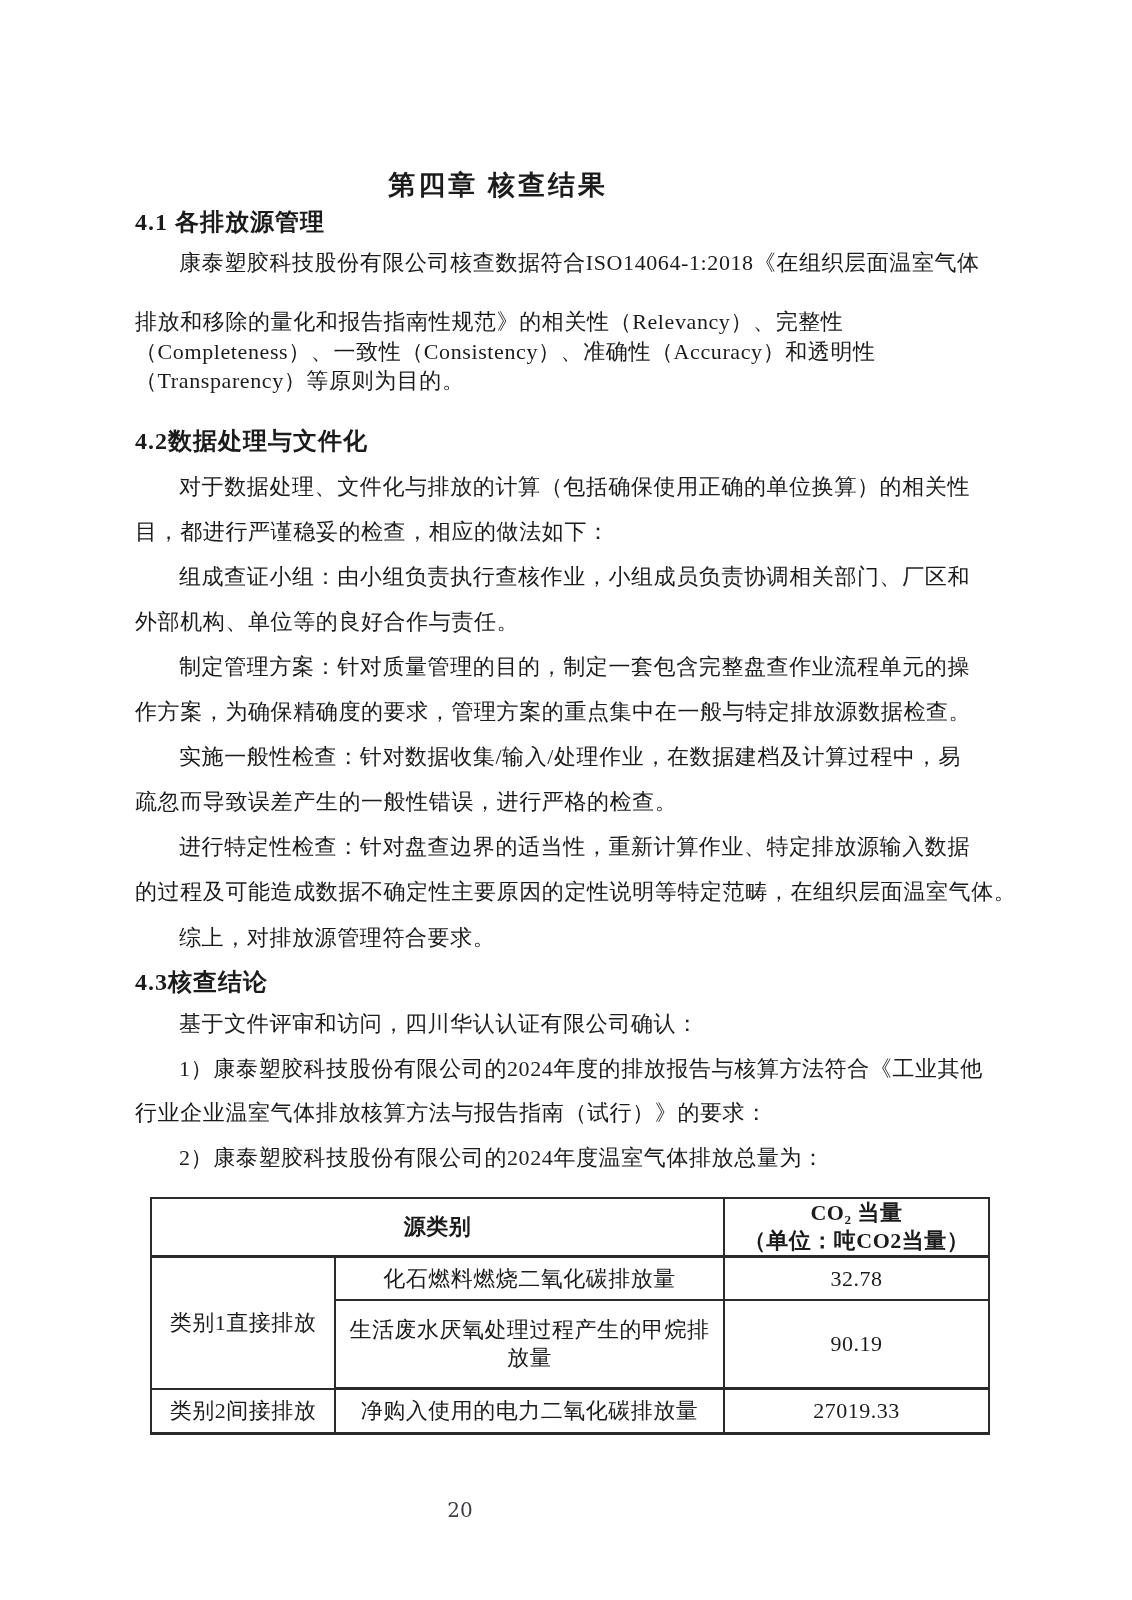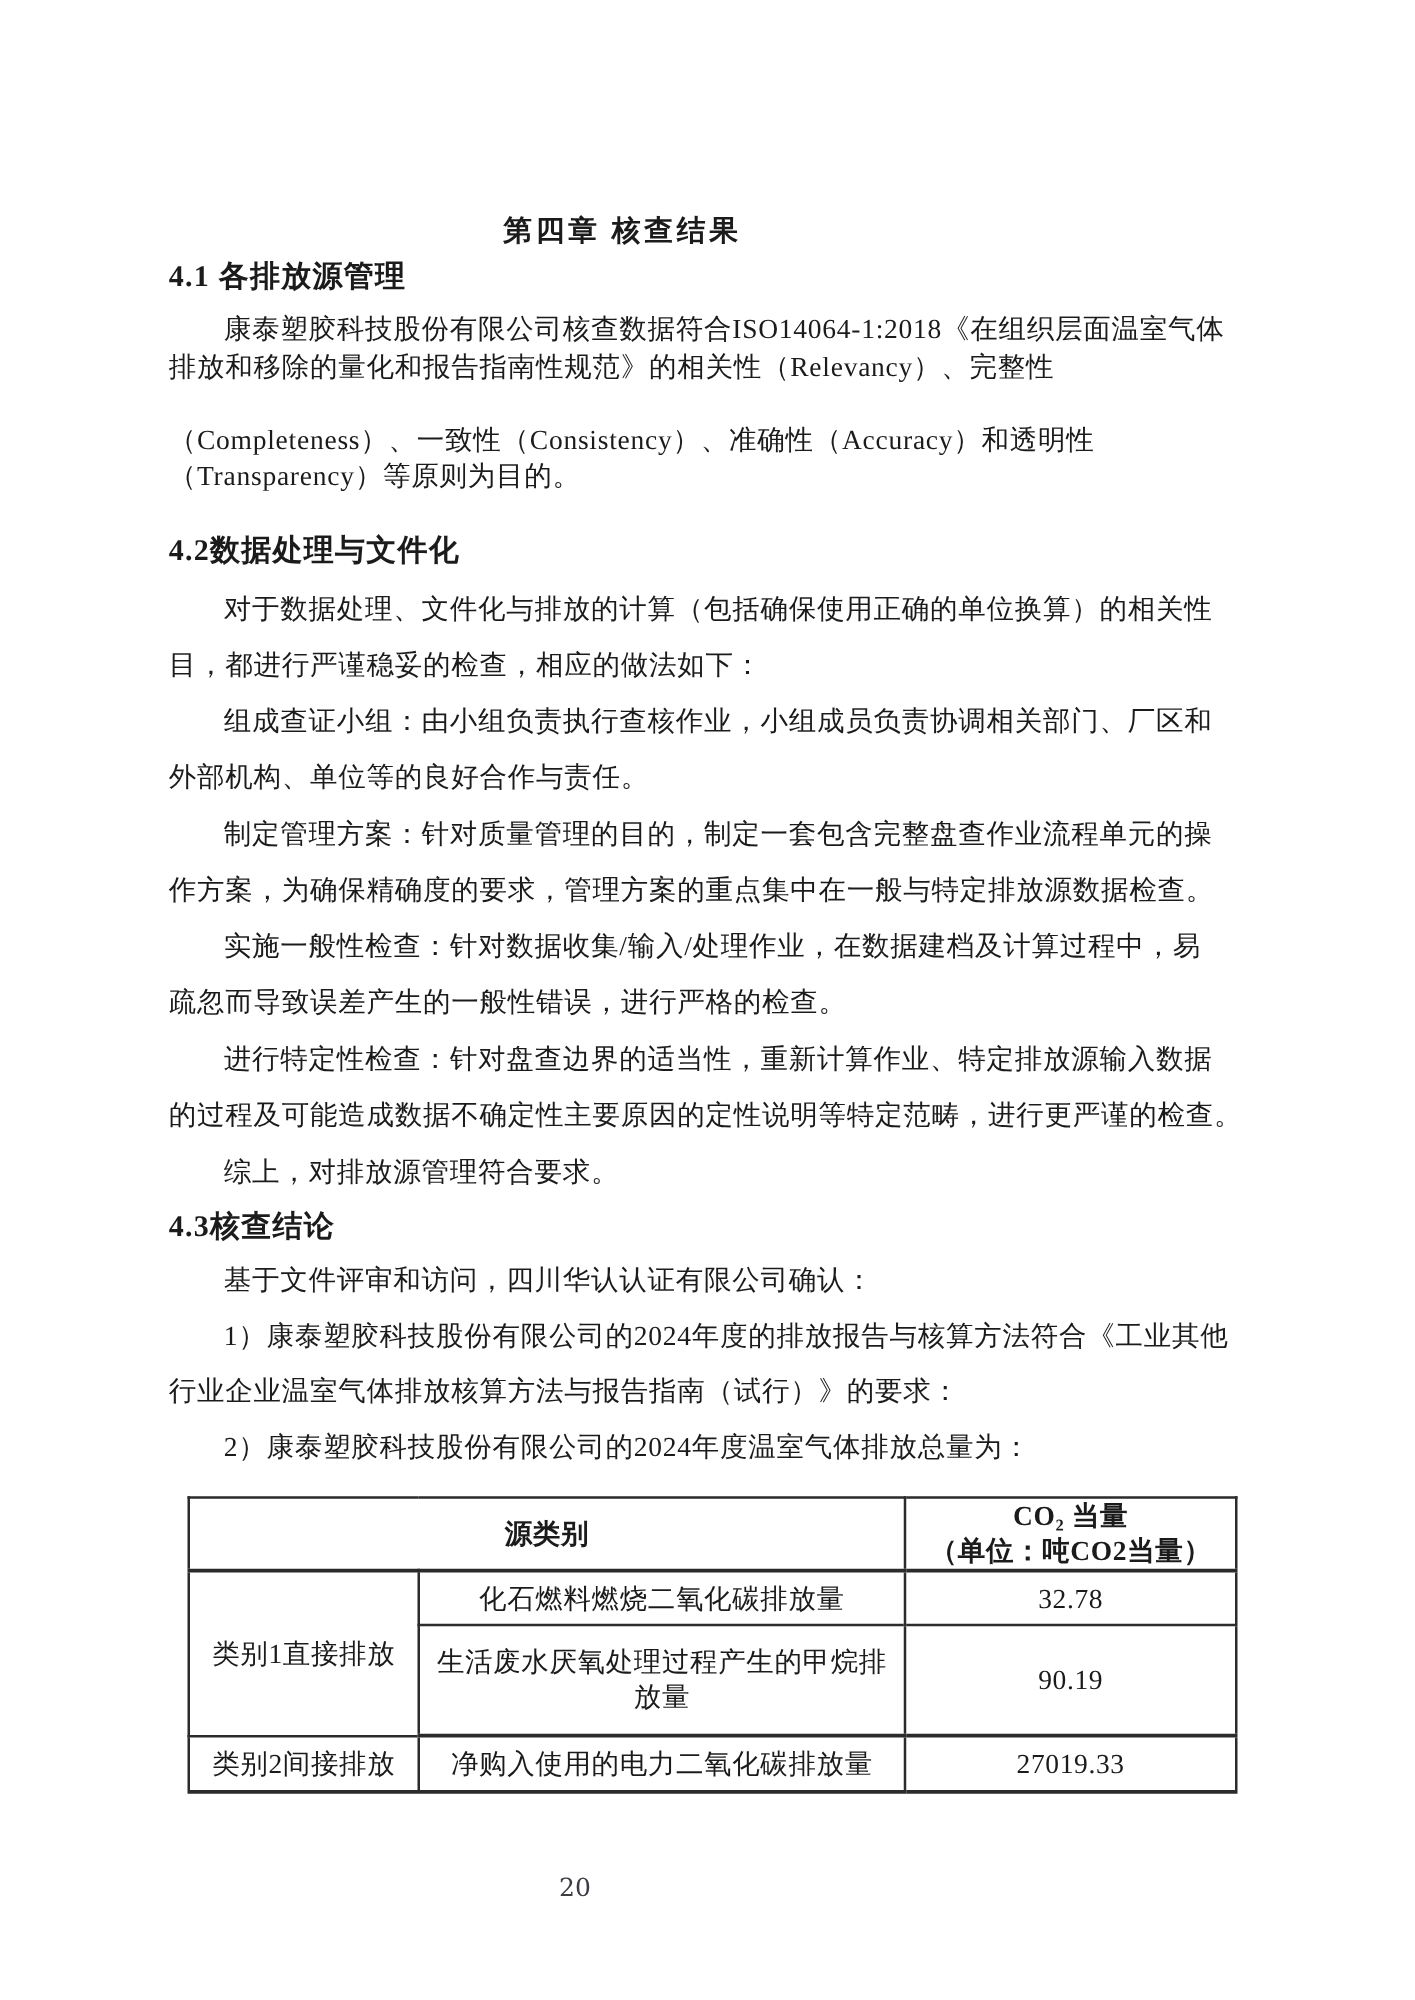--- a/index.html
+++ b/index.html
@@ -18,21 +18,21 @@
     left: 135px;
     height: 44px;
     line-height: 44px;
     white-space: nowrap;
     color: #1b1b1b;
   }
   .line.body    { font-size: 22px; letter-spacing: 0.6px; }
   .line.indent  { left: 179px; }
   .line.heading { font-size: 24px; font-weight: 700; letter-spacing: 1px; }
   .line.title   { left: 0; width: 996px; text-align: center;
-                  font-size: 23px; font-weight: 700; letter-spacing: 3px; }
+                  font-size: 27px; font-weight: 700; letter-spacing: 3px; }
 
   table.emissions-table {
     position: absolute;
     left: 150px;
     top: 1183px;
     width: 838px;
     border-collapse: collapse;
     table-layout: fixed;
     font-size: 22px;
     color: #1b1b1b;
@@ -69,34 +69,34 @@
 </style>
 </head>
 <body>
 
 <div class="page">
 
   <div id="lines-container">
       <div class="line title" style="top: 163px;">第四章 核查结果</div>
       <div class="line heading" style="top: 200px;">4.1 各排放源管理</div>
       <div class="line body indent" style="top: 241px;">康泰塑胶科技股份有限公司核查数据符合ISO14064-1:2018《在组织层面温室气体</div>
-      <div class="line body" style="top: 272px;">排放和移除的量化和报告指南性规范》的相关性（Relevancy）、完整性</div>
+      <div class="line body" style="top: 300px;">排放和移除的量化和报告指南性规范》的相关性（Relevancy）、完整性</div>
       <div class="line body" style="top: 330px;">（Completeness）、一致性（Consistency）、准确性（Accuracy）和透明性</div>
       <div class="line body" style="top: 359px; text-align: right;">（Transparency）等原则为目的。</div>
       <div class="line heading" style="top: 419px;">4.2数据处理与文件化</div>
       <div class="line body indent" style="top: 465px;">对于数据处理、文件化与排放的计算（包括确保使用正确的单位换算）的相关性</div>
       <div class="line body" style="top: 510px;">目，都进行严谨稳妥的检查，相应的做法如下：</div>
       <div class="line body indent" style="top: 555px;">组成查证小组：由小组负责执行查核作业，小组成员负责协调相关部门、厂区和</div>
       <div class="line body" style="top: 600px;">外部机构、单位等的良好合作与责任。</div>
       <div class="line body indent" style="top: 645px;">制定管理方案：针对质量管理的目的，制定一套包含完整盘查作业流程单元的操</div>
       <div class="line body" style="top: 690px;">作方案，为确保精确度的要求，管理方案的重点集中在一般与特定排放源数据检查。</div>
       <div class="line body indent" style="top: 735px;">实施一般性检查：针对数据收集/输入/处理作业，在数据建档及计算过程中，易</div>
       <div class="line body" style="top: 780px;">疏忽而导致误差产生的一般性错误，进行严格的检查。</div>
       <div class="line body indent" style="top: 825px;">进行特定性检查：针对盘查边界的适当性，重新计算作业、特定排放源输入数据</div>
-      <div class="line body" style="top: 870px;">的过程及可能造成数据不确定性主要原因的定性说明等特定范畴，进行更严谨的检查。</div>
+      <div class="line body" style="top: 870px;">的过程及可能造成数据不确定性主要原因的定性说明等特定范畴，在组织层面温室气体。</div>
       <div class="line body indent" style="top: 916px;">综上，对排放源管理符合要求。</div>
       <div class="line heading" style="top: 960px;">4.3核查结论</div>
       <div class="line body indent" style="top: 1002px;">基于文件评审和访问，四川华认认证有限公司确认：</div>
       <div class="line body indent" style="top: 1047px;">1）康泰塑胶科技股份有限公司的2024年度的排放报告与核算方法符合《工业其他</div>
       <div class="line body" style="top: 1091px;">行业企业温室气体排放核算方法与报告指南（试行）》的要求：</div>
       <div class="line body indent" style="top: 1136px;">2）康泰塑胶科技股份有限公司的2024年度温室气体排放总量为：</div>
     </div>
 
   <table class="emissions-table">
     <colgroup>

